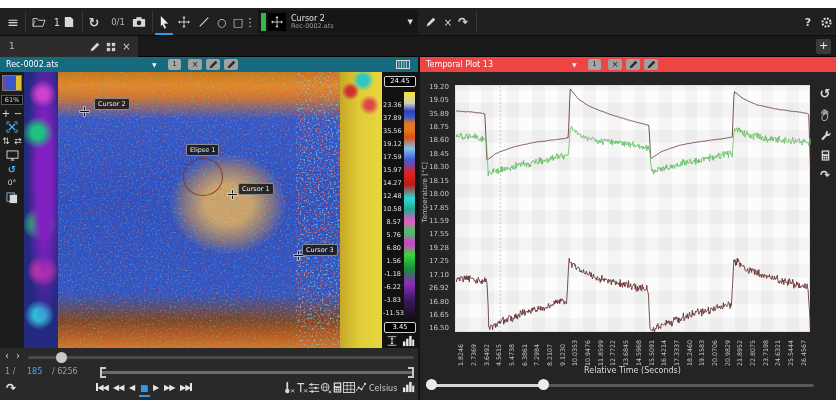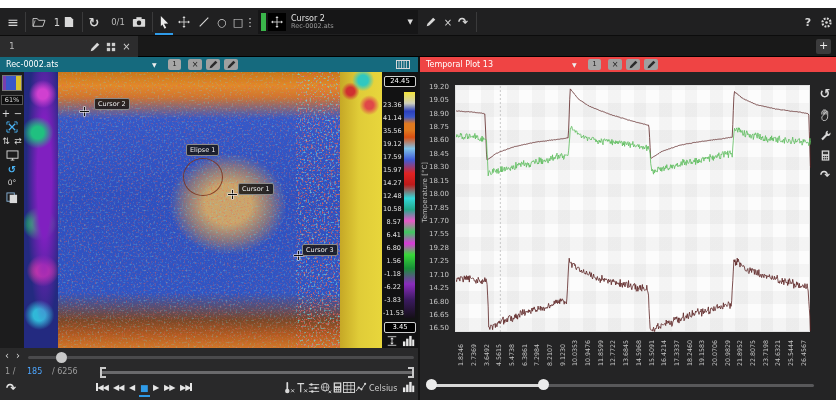--- a/index.html
+++ b/index.html
@@ -295,30 +295,30 @@
         <div class="imlabel" style="left:214px;top:111px">Cursor 1</div>
         <div class="xh" style="left:270px;top:179px"></div>
         <div class="imlabel" style="left:278px;top:172px">Cursor 3</div>
       </div>
 
       <div class="cbar">
         <div class="cval" style="top:4px">24.45</div>
         <div class="cgrad"></div>
         <div id="cbticks">
               <div class="cbt" style="top: 28.5px;">23.36</div>
-              <div class="cbt" style="top: 41.55px;">41.14</div>
+              <div class="cbt" style="top: 41.55px;">37.89</div>
               <div class="cbt" style="top: 54.6px;">35.56</div>
               <div class="cbt" style="top: 67.65px;">19.12</div>
               <div class="cbt" style="top: 80.7px;">17.59</div>
               <div class="cbt" style="top: 93.75px;">15.97</div>
               <div class="cbt" style="top: 106.8px;">14.27</div>
               <div class="cbt" style="top: 119.85px;">12.48</div>
               <div class="cbt" style="top: 132.9px;">10.58</div>
               <div class="cbt" style="top: 145.95px;">8.57</div>
-              <div class="cbt" style="top: 159px;">6.41</div>
+              <div class="cbt" style="top: 159px;">5.76</div>
               <div class="cbt" style="top: 172.05px;">6.80</div>
               <div class="cbt" style="top: 185.1px;">1.56</div>
               <div class="cbt" style="top: 198.15px;">-1.18</div>
               <div class="cbt" style="top: 211.2px;">-6.22</div>
               <div class="cbt" style="top: 224.25px;">-3.83</div>
               <div class="cbt" style="top: 237.3px;">-11.53</div>
             </div>
         <div class="cval" style="top:250px">3.45</div>
         <div class="cico" style="left:2px;top:263px;width:15px;height:12px">
               <svg width="12" height="12" viewBox="0 0 14 14">
@@ -443,34 +443,34 @@
               <svg width="9" height="9" viewBox="0 0 14 14">
                 <path d="M1 13l1-3.5L10 1l3 3-8.5 8z" fill="#2b2b2b"></path>
               </svg>
             </span>
       </header>
 
       <div class="ylab">Temperature [°C]</div>
       <div id="ylabels">
             <div class="ytick" style="top: -2.21014px;">19.20</div>
             <div class="ytick" style="top: 11.2138px;">19.05</div>
-            <div class="ytick" style="top: 24.6377px;">18.90</div>
+            <div class="ytick" style="top: 24.6377px;">35.89</div>
             <div class="ytick" style="top: 38.0616px;">18.75</div>
             <div class="ytick" style="top: 51.4855px;">18.60</div>
             <div class="ytick" style="top: 64.9094px;">18.45</div>
             <div class="ytick" style="top: 78.3333px;">18.30</div>
             <div class="ytick" style="top: 91.7572px;">18.15</div>
             <div class="ytick" style="top: 105.181px;">18.00</div>
             <div class="ytick" style="top: 118.605px;">17.85</div>
-            <div class="ytick" style="top: 132.029px;">17.70</div>
+            <div class="ytick" style="top: 132.029px;">11.59</div>
             <div class="ytick" style="top: 145.453px;">17.55</div>
             <div class="ytick" style="top: 158.877px;">19.28</div>
             <div class="ytick" style="top: 172.301px;">17.25</div>
             <div class="ytick" style="top: 185.725px;">17.10</div>
-            <div class="ytick" style="top: 199.149px;">14.25</div>
+            <div class="ytick" style="top: 199.149px;">26.92</div>
             <div class="ytick" style="top: 212.572px;">16.80</div>
             <div class="ytick" style="top: 225.996px;">16.65</div>
             <div class="ytick" style="top: 239.42px;">16.50</div>
           </div>
 
       <div class="plot">
         <svg id="chart" width="355" height="247" viewBox="0 0 355 247">
               <line x1="44.35328544305036" x2="44.35328544305036" y1="0" y2="247" stroke="#b2b2b2" stroke-width="0.7" stroke-dasharray="2 2"></line>
               <polyline points="0.0,25.0 0.6,25.0 1.1,25.2 1.7,25.2 2.2,24.9 2.8,25.1 3.3,24.9 3.9,25.3 4.4,25.4 5.0,25.1 5.5,25.2 6.1,25.2 6.7,25.6 7.2,25.6 7.8,25.6 8.3,25.8 8.9,25.4 9.4,25.8 10.0,25.7 10.5,25.7 11.1,25.6 11.6,25.7 12.2,25.6 12.8,25.6 13.3,25.9 13.9,25.9 14.4,25.9 15.0,25.9 15.5,25.8 16.1,26.3 16.6,26.1 17.2,26.1 17.8,26.4 18.3,26.2 18.9,26.1 19.4,26.7 20.0,26.6 20.5,26.7 21.1,26.4 21.6,26.8 22.2,26.8 22.7,26.9 23.3,26.7 23.9,27.2 24.4,27.0 25.0,27.1 25.5,27.0 26.1,27.0 26.6,27.5 27.2,27.7 27.7,27.4 28.3,27.9 28.8,27.9 29.4,40.0 30.0,54.1 30.5,68.2 31.1,74.0 31.6,73.9 32.2,73.2 32.7,72.6 33.3,72.4 33.8,72.2 34.4,71.9 34.9,71.2 35.5,71.1 36.1,70.5 36.6,69.9 37.2,69.4 37.7,69.2 38.3,68.6 38.8,68.5 39.4,67.8 39.9,67.7 40.5,67.2 41.0,67.1 41.6,67.1 42.2,66.7 42.7,66.5 43.3,66.0 43.8,66.0 44.4,65.7 44.9,65.6 45.5,65.3 46.0,65.1 46.6,65.1 47.1,64.5 47.7,64.3 48.3,64.2 48.8,64.1 49.4,64.1 49.9,63.8 50.5,63.5 51.0,62.9 51.6,62.9 52.1,62.7 52.7,62.8 53.3,62.5 53.8,62.5 54.4,62.0 54.9,61.9 55.5,61.6 56.0,61.3 56.6,61.3 57.1,61.2 57.7,61.1 58.2,60.8 58.8,60.3 59.4,60.5 59.9,60.2 60.5,60.3 61.0,60.0 61.6,60.1 62.1,60.0 62.7,59.8 63.2,59.8 63.8,59.3 64.3,59.4 64.9,59.4 65.5,59.0 66.0,59.0 66.6,58.9 67.1,58.7 67.7,58.5 68.2,58.3 68.8,58.4 69.3,58.5 69.9,58.3 70.4,58.1 71.0,57.9 71.6,57.9 72.1,57.7 72.7,57.5 73.2,57.4 73.8,57.3 74.3,57.2 74.9,56.8 75.4,57.2 76.0,56.6 76.5,56.7 77.1,56.7 77.7,56.4 78.2,56.4 78.8,56.5 79.3,56.2 79.9,56.2 80.4,56.0 81.0,55.9 81.5,55.8 82.1,55.8 82.6,55.5 83.2,55.8 83.8,55.7 84.3,55.4 84.9,55.8 85.4,55.3 86.0,55.3 86.5,55.3 87.1,55.3 87.6,55.1 88.2,55.2 88.8,55.2 89.3,55.0 89.9,54.9 90.4,55.0 91.0,54.8 91.5,54.5 92.1,54.8 92.6,54.5 93.2,54.3 93.7,54.1 94.3,54.4 94.9,54.0 95.4,53.9 96.0,54.1 96.5,54.1 97.1,54.2 97.6,53.7 98.2,53.6 98.7,53.8 99.3,53.9 99.8,53.6 100.4,53.5 101.0,53.5 101.5,53.3 102.1,53.6 102.6,53.2 103.2,53.4 103.7,53.1 104.3,53.0 104.8,52.8 105.4,52.8 105.9,52.7 106.5,52.8 107.1,52.4 107.6,52.7 108.2,52.6 108.7,52.4 109.3,52.3 109.8,52.3 110.4,51.9 110.9,52.3 111.5,51.8 112.0,52.1 112.6,44.1 113.2,28.9 113.7,13.8 114.3,2.9 114.8,3.5 115.4,4.3 115.9,5.1 116.5,5.6 117.0,6.2 117.6,7.1 118.1,7.8 118.7,8.3 119.3,8.9 119.8,9.8 120.4,10.6 120.9,11.2 121.5,11.8 122.0,12.4 122.6,13.3 123.1,13.6 123.7,13.9 124.2,14.3 124.8,14.8 125.4,14.8 125.9,15.5 126.5,15.7 127.0,16.0 127.6,16.3 128.1,17.0 128.7,17.4 129.2,17.8 129.8,18.0 130.4,18.3 130.9,18.7 131.5,19.0 132.0,19.5 132.6,19.7 133.1,19.9 133.7,20.5 134.2,20.6 134.8,20.6 135.3,21.2 135.9,21.3 136.5,21.4 137.0,21.5 137.6,22.0 138.1,22.4 138.7,22.5 139.2,22.5 139.8,22.8 140.3,23.1 140.9,23.1 141.4,23.4 142.0,23.7 142.6,24.0 143.1,24.2 143.7,24.6 144.2,24.8 144.8,24.9 145.3,25.2 145.9,25.4 146.4,25.2 147.0,25.6 147.5,25.8 148.1,25.9 148.7,26.2 149.2,26.5 149.8,26.7 150.3,26.9 150.9,27.4 151.4,27.2 152.0,27.7 152.5,27.8 153.1,28.0 153.6,28.2 154.2,28.7 154.8,28.5 155.3,28.6 155.9,29.0 156.4,29.3 157.0,29.2 157.5,29.5 158.1,29.5 158.6,29.8 159.2,29.9 159.7,30.4 160.3,30.1 160.9,30.4 161.4,30.6 162.0,30.8 162.5,30.9 163.1,30.9 163.6,31.3 164.2,31.8 164.7,31.8 165.3,32.1 165.9,31.8 166.4,31.9 167.0,32.1 167.5,32.3 168.1,32.8 168.6,32.7 169.2,33.0 169.7,33.1 170.3,33.3 170.8,33.4 171.4,33.9 172.0,33.9 172.5,34.1 173.1,34.1 173.6,34.1 174.2,34.5 174.7,34.7 175.3,34.7 175.8,35.0 176.4,35.0 176.9,35.4 177.5,35.4 178.1,35.5 178.6,35.5 179.2,35.9 179.7,36.0 180.3,36.4 180.8,36.1 181.4,36.7 181.9,36.3 182.5,36.7 183.0,37.0 183.6,37.0 184.2,37.4 184.7,37.1 185.3,37.4 185.8,37.4 186.4,37.6 186.9,37.8 187.5,38.1 188.0,38.1 188.6,38.1 189.1,38.5 189.7,38.5 190.3,38.8 190.8,38.9 191.4,39.2 191.9,38.8 192.5,39.1 193.0,41.7 193.6,51.5 194.1,61.6 194.7,72.0 195.3,72.2 195.8,72.1 196.4,71.4 196.9,71.0 197.5,70.7 198.0,70.4 198.6,70.1 199.1,69.8 199.7,69.6 200.2,69.0 200.8,68.7 201.4,68.4 201.9,67.8 202.5,67.7 203.0,67.3 203.6,66.7 204.1,66.5 204.7,66.3 205.2,65.7 205.8,65.6 206.3,65.1 206.9,65.2 207.5,64.8 208.0,64.8 208.6,64.4 209.1,64.4 209.7,64.1 210.2,63.9 210.8,63.6 211.3,63.7 211.9,63.3 212.4,63.0 213.0,62.9 213.6,62.8 214.1,62.5 214.7,62.4 215.2,62.0 215.8,61.8 216.3,62.0 216.9,61.5 217.4,61.6 218.0,61.3 218.5,61.0 219.1,60.9 219.7,60.4 220.2,60.4 220.8,60.4 221.3,60.2 221.9,60.0 222.4,59.6 223.0,59.2 223.5,59.3 224.1,59.2 224.6,59.1 225.2,59.2 225.8,58.7 226.3,58.7 226.9,58.5 227.4,58.8 228.0,58.4 228.5,58.4 229.1,58.2 229.6,58.1 230.2,57.8 230.7,57.7 231.3,57.6 231.9,57.9 232.4,57.7 233.0,57.6 233.5,57.4 234.1,57.6 234.6,57.4 235.2,57.2 235.7,57.4 236.3,56.8 236.9,56.8 237.4,56.5 238.0,56.7 238.5,56.4 239.1,56.5 239.6,56.5 240.2,56.4 240.7,56.0 241.3,56.2 241.8,56.0 242.4,56.0 243.0,55.9 243.5,55.7 244.1,55.9 244.6,55.6 245.2,55.4 245.7,55.4 246.3,55.3 246.8,55.0 247.4,55.3 247.9,55.1 248.5,55.1 249.1,55.0 249.6,55.0 250.2,55.1 250.7,54.8 251.3,54.7 251.8,54.6 252.4,54.6 252.9,54.2 253.5,54.3 254.0,54.2 254.6,54.2 255.2,54.3 255.7,53.8 256.3,54.2 256.8,53.9 257.4,53.6 257.9,53.6 258.5,53.8 259.0,53.9 259.6,53.4 260.1,53.6 260.7,53.5 261.3,53.3 261.8,53.3 262.4,53.2 262.9,53.2 263.5,53.1 264.0,53.0 264.6,53.1 265.1,53.1 265.7,53.0 266.3,52.7 266.8,52.9 267.4,52.3 267.9,52.2 268.5,52.6 269.0,52.5 269.6,52.1 270.1,52.1 270.7,51.9 271.2,51.9 271.8,51.9 272.4,51.5 272.9,51.6 273.5,51.7 274.0,51.3 274.6,51.3 275.1,51.5 275.7,51.3 276.2,51.3 276.8,38.7 277.3,24.6 277.9,10.6 278.5,5.5 279.0,6.3 279.6,6.8 280.1,6.9 280.7,7.4 281.2,8.0 281.8,8.1 282.3,8.9 282.9,9.6 283.4,9.7 284.0,10.3 284.6,10.5 285.1,11.5 285.7,11.7 286.2,11.8 286.8,12.4 287.3,12.6 287.9,13.3 288.4,13.2 289.0,13.6 289.5,13.9 290.1,14.0 290.7,14.1 291.2,14.5 291.8,14.9 292.3,15.0 292.9,15.3 293.4,15.6 294.0,15.8 294.5,15.9 295.1,16.3 295.6,16.6 296.2,16.7 296.8,16.8 297.3,17.5 297.9,17.3 298.4,17.8 299.0,18.1 299.5,18.2 300.1,18.6 300.6,18.9 301.2,18.8 301.8,19.0 302.3,19.2 302.9,19.3 303.4,19.5 304.0,19.7 304.5,19.5 305.1,19.5 305.6,19.9 306.2,19.8 306.7,20.1 307.3,20.2 307.9,20.1 308.4,20.7 309.0,20.6 309.5,20.6 310.1,20.8 310.6,20.9 311.2,21.2 311.7,21.2 312.3,21.2 312.8,21.5 313.4,21.7 314.0,21.5 314.5,21.9 315.1,22.0 315.6,21.8 316.2,22.3 316.7,22.3 317.3,22.4 317.8,22.6 318.4,22.6 318.9,22.7 319.5,23.2 320.1,23.2 320.6,23.0 321.2,23.2 321.7,23.2 322.3,23.4 322.8,23.1 323.4,23.5 323.9,23.5 324.5,23.8 325.0,23.6 325.6,24.0 326.2,24.0 326.7,23.9 327.3,23.7 327.8,24.2 328.4,24.0 328.9,23.9 329.5,24.3 330.0,24.4 330.6,24.5 331.1,24.5 331.7,24.4 332.3,25.0 332.8,24.7 333.4,25.0 333.9,25.0 334.5,25.3 335.0,24.9 335.6,25.2 336.1,25.3 336.7,25.3 337.3,25.4 337.8,25.6 338.4,25.5 338.9,25.7 339.5,25.6 340.0,25.6 340.6,25.6 341.1,25.8 341.7,25.8 342.2,26.0 342.8,26.1 343.4,25.9 343.9,26.2 344.5,26.1 345.0,26.4 345.6,26.6 346.1,26.9 346.7,26.7 347.2,26.7 347.8,26.8 348.3,27.0 348.9,27.3 349.5,27.1 350.0,27.2 350.6,27.4 351.1,27.3 351.7,27.6 352.2,27.9 352.8,29.3 353.3,45.8 353.9,63.0 354.4,79.5 355.0,82.1" fill="none" stroke="#5c2323" stroke-width="0.8" stroke-linejoin="round"></polyline>
               <polyline points="0.0,48.0 0.6,51.1 1.1,49.3 1.7,48.7 2.2,51.0 2.8,51.2 3.3,49.9 3.9,50.6 4.4,47.2 5.0,48.8 5.5,47.7 6.1,52.8 6.7,50.9 7.2,53.1 7.8,53.3 8.3,51.1 8.9,52.5 9.4,51.3 10.0,48.0 10.5,47.8 11.1,47.9 11.6,53.0 12.2,50.6 12.8,52.4 13.3,48.1 13.9,48.3 14.4,51.2 15.0,51.2 15.5,50.9 16.1,50.3 16.6,51.3 17.2,49.6 17.8,51.8 18.3,50.0 18.9,47.4 19.4,53.0 20.0,49.2 20.5,51.6 21.1,50.0 21.6,49.6 22.2,53.7 22.7,52.9 23.3,53.9 23.9,54.9 24.4,54.5 25.0,51.7 25.5,55.4 26.1,50.0 26.6,55.4 27.2,51.5 27.7,53.4 28.3,53.3 28.8,52.7 29.4,53.5 30.0,53.4 30.5,54.8 31.1,67.2 31.6,75.8 32.2,89.9 32.7,86.8 33.3,84.6 33.8,85.4 34.4,86.7 34.9,88.7 35.5,88.3 36.1,87.7 36.6,83.3 37.2,86.6 37.7,82.4 38.3,83.3 38.8,83.7 39.4,86.1 39.9,85.8 40.5,83.3 41.0,87.4 41.6,84.0 42.2,82.4 42.7,87.5 43.3,86.5 43.8,85.2 44.4,85.4 44.9,80.7 45.5,86.0 46.0,80.4 46.6,85.7 47.1,84.0 47.7,82.7 48.3,81.1 48.8,85.1 49.4,84.7 49.9,81.8 50.5,80.8 51.0,83.7 51.6,82.8 52.1,81.6 52.7,81.8 53.3,83.2 53.8,82.9 54.4,84.6 54.9,81.0 55.5,81.5 56.0,79.7 56.6,83.1 57.1,81.0 57.7,79.5 58.2,83.0 58.8,83.7 59.4,82.6 59.9,76.2 60.5,82.2 61.0,79.0 61.6,78.1 62.1,79.4 62.7,77.0 63.2,77.1 63.8,78.7 64.3,77.5 64.9,80.7 65.5,76.0 66.0,76.4 66.6,78.2 67.1,78.6 67.7,74.4 68.2,79.9 68.8,79.0 69.3,77.2 69.9,76.9 70.4,81.2 71.0,77.0 71.6,76.7 72.1,79.3 72.7,77.2 73.2,81.3 73.8,78.9 74.3,80.9 74.9,78.0 75.4,76.1 76.0,76.1 76.5,74.9 77.1,75.8 77.7,74.5 78.2,75.2 78.8,77.6 79.3,76.9 79.9,73.1 80.4,74.8 81.0,76.2 81.5,78.1 82.1,76.9 82.6,78.0 83.2,71.4 83.8,76.3 84.3,74.1 84.9,71.8 85.4,77.8 86.0,73.0 86.5,78.0 87.1,74.5 87.6,74.9 88.2,75.2 88.8,73.8 89.3,75.8 89.9,75.5 90.4,74.5 91.0,72.4 91.5,75.0 92.1,77.1 92.6,74.3 93.2,72.4 93.7,75.0 94.3,73.8 94.9,70.1 95.4,72.3 96.0,73.5 96.5,68.8 97.1,74.6 97.6,72.1 98.2,71.1 98.7,73.0 99.3,72.6 99.8,69.5 100.4,69.8 101.0,67.1 101.5,73.1 102.1,72.8 102.6,69.0 103.2,72.0 103.7,72.2 104.3,68.6 104.8,69.5 105.4,67.4 105.9,67.8 106.5,72.0 107.1,69.8 107.6,73.5 108.2,72.5 108.7,68.6 109.3,68.9 109.8,69.3 110.4,68.8 110.9,69.5 111.5,69.4 112.0,69.5 112.6,64.8 113.2,57.9 113.7,51.9 114.3,42.5 114.8,42.7 115.4,40.4 115.9,40.5 116.5,43.9 117.0,44.4 117.6,43.8 118.1,44.2 118.7,43.9 119.3,46.4 119.8,44.8 120.4,45.1 120.9,45.2 121.5,48.3 122.0,47.1 122.6,48.1 123.1,48.4 123.7,48.4 124.2,47.8 124.8,48.6 125.4,51.9 125.9,50.5 126.5,50.8 127.0,50.7 127.6,49.2 128.1,52.6 128.7,51.3 129.2,50.3 129.8,50.4 130.4,52.0 130.9,50.9 131.5,54.8 132.0,52.4 132.6,51.9 133.1,51.3 133.7,52.8 134.2,53.5 134.8,53.4 135.3,54.0 135.9,51.6 136.5,51.4 137.0,51.0 137.6,51.9 138.1,53.7 138.7,52.9 139.2,52.9 139.8,55.8 140.3,53.8 140.9,55.7 141.4,54.9 142.0,57.9 142.6,56.8 143.1,54.0 143.7,56.2 144.2,54.9 144.8,56.6 145.3,52.7 145.9,53.9 146.4,56.4 147.0,58.8 147.5,53.8 148.1,52.9 148.7,52.9 149.2,54.8 149.8,54.5 150.3,53.3 150.9,53.8 151.4,55.4 152.0,53.5 152.5,55.2 153.1,53.6 153.6,54.2 154.2,57.5 154.8,55.5 155.3,57.5 155.9,53.3 156.4,59.1 157.0,54.6 157.5,56.3 158.1,56.7 158.6,55.9 159.2,58.0 159.7,54.7 160.3,57.0 160.9,55.2 161.4,57.6 162.0,55.4 162.5,57.7 163.1,55.6 163.6,54.7 164.2,57.1 164.7,56.8 165.3,55.1 165.9,55.5 166.4,60.0 167.0,56.5 167.5,59.0 168.1,55.2 168.6,60.4 169.2,56.3 169.7,55.9 170.3,58.2 170.8,58.9 171.4,56.5 172.0,55.6 172.5,59.9 173.1,57.3 173.6,56.4 174.2,61.7 174.7,57.8 175.3,57.8 175.8,58.7 176.4,58.5 176.9,55.4 177.5,60.9 178.1,59.9 178.6,58.6 179.2,60.8 179.7,61.0 180.3,60.3 180.8,59.2 181.4,58.8 181.9,58.7 182.5,61.0 183.0,58.5 183.6,62.6 184.2,61.0 184.7,60.6 185.3,61.4 185.8,60.0 186.4,60.7 186.9,63.3 187.5,60.4 188.0,60.9 188.6,63.0 189.1,61.6 189.7,60.4 190.3,58.9 190.8,64.8 191.4,60.5 191.9,62.9 192.5,60.3 193.0,63.6 193.6,64.6 194.1,67.1 194.7,77.6 195.3,81.0 195.8,85.0 196.4,83.3 196.9,85.4 197.5,88.2 198.0,83.9 198.6,86.8 199.1,83.7 199.7,85.4 200.2,84.8 200.8,85.8 201.4,85.9 201.9,81.0 202.5,81.0 203.0,82.7 203.6,83.2 204.1,81.6 204.7,85.0 205.2,81.5 205.8,85.4 206.3,83.4 206.9,81.0 207.5,80.5 208.0,84.8 208.6,81.9 209.1,82.9 209.7,79.8 210.2,82.1 210.8,78.6 211.3,81.9 211.9,82.8 212.4,84.1 213.0,82.3 213.6,83.1 214.1,81.2 214.7,78.6 215.2,81.8 215.8,79.1 216.3,82.4 216.9,78.8 217.4,79.0 218.0,80.2 218.5,82.7 219.1,79.6 219.7,80.0 220.2,78.0 220.8,79.4 221.3,77.0 221.9,80.9 222.4,80.1 223.0,79.2 223.5,79.1 224.1,80.5 224.6,77.9 225.2,75.5 225.8,79.3 226.3,79.2 226.9,73.1 227.4,76.4 228.0,73.9 228.5,78.9 229.1,76.9 229.6,75.7 230.2,79.3 230.7,74.0 231.3,74.4 231.9,77.3 232.4,77.3 233.0,76.8 233.5,75.1 234.1,73.0 234.6,75.2 235.2,77.9 235.7,75.8 236.3,77.7 236.9,76.4 237.4,75.9 238.0,74.1 238.5,75.9 239.1,72.2 239.6,78.6 240.2,72.0 240.7,74.7 241.3,77.2 241.8,74.0 242.4,77.0 243.0,73.0 243.5,76.1 244.1,74.7 244.6,75.2 245.2,76.6 245.7,72.6 246.3,72.6 246.8,71.2 247.4,71.6 247.9,75.1 248.5,71.7 249.1,73.0 249.6,71.1 250.2,72.2 250.7,71.9 251.3,71.0 251.8,73.0 252.4,72.1 252.9,70.6 253.5,75.6 254.0,68.3 254.6,71.0 255.2,70.8 255.7,71.0 256.3,73.5 256.8,69.6 257.4,74.5 257.9,70.6 258.5,72.5 259.0,71.0 259.6,69.7 260.1,69.3 260.7,71.8 261.3,71.0 261.8,68.3 262.4,69.5 262.9,66.7 263.5,72.4 264.0,72.1 264.6,72.9 265.1,68.2 265.7,69.0 266.3,66.6 266.8,65.5 267.4,66.8 267.9,71.3 268.5,67.2 269.0,65.1 269.6,68.2 270.1,67.3 270.7,66.4 271.2,68.8 271.8,64.8 272.4,71.8 272.9,67.3 273.5,66.3 274.0,64.7 274.6,68.2 275.1,67.3 275.7,67.5 276.2,71.2 276.8,61.0 277.3,54.7 277.9,47.4 278.5,42.3 279.0,44.4 279.6,45.0 280.1,43.2 280.7,41.9 281.2,43.6 281.8,46.3 282.3,41.7 282.9,43.8 283.4,41.9 284.0,46.1 284.6,43.7 285.1,46.5 285.7,45.3 286.2,44.5 286.8,49.3 287.3,49.4 287.9,47.1 288.4,44.4 289.0,50.9 289.5,50.9 290.1,47.3 290.7,44.8 291.2,45.9 291.8,48.9 292.3,47.7 292.9,48.6 293.4,51.3 294.0,48.2 294.5,49.8 295.1,52.3 295.6,49.4 296.2,48.8 296.8,47.9 297.3,53.5 297.9,50.8 298.4,47.8 299.0,48.9 299.5,46.8 300.1,47.9 300.6,50.0 301.2,52.2 301.8,46.9 302.3,48.2 302.9,51.2 303.4,53.0 304.0,48.0 304.5,51.0 305.1,54.0 305.6,51.1 306.2,52.0 306.7,50.3 307.3,54.8 307.9,53.5 308.4,55.0 309.0,51.8 309.5,49.6 310.1,54.7 310.6,51.4 311.2,54.2 311.7,56.3 312.3,53.4 312.8,53.5 313.4,52.7 314.0,54.8 314.5,51.0 315.1,53.9 315.6,49.8 316.2,54.3 316.7,52.0 317.3,55.1 317.8,51.3 318.4,51.4 318.9,51.9 319.5,51.3 320.1,55.8 320.6,54.2 321.2,51.7 321.7,56.8 322.3,54.4 322.8,50.5 323.4,49.8 323.9,54.5 324.5,55.2 325.0,56.1 325.6,55.1 326.2,54.5 326.7,56.3 327.3,53.7 327.8,53.0 328.4,57.4 328.9,51.6 329.5,51.7 330.0,53.9 330.6,55.1 331.1,56.4 331.7,56.7 332.3,55.9 332.8,53.0 333.4,53.8 333.9,54.4 334.5,56.8 335.0,57.9 335.6,55.9 336.1,54.2 336.7,51.1 337.3,55.3 337.8,55.1 338.4,57.8 338.9,56.4 339.5,52.9 340.0,56.3 340.6,55.0 341.1,55.6 341.7,54.2 342.2,53.2 342.8,53.0 343.4,52.5 343.9,57.2 344.5,55.5 345.0,56.1 345.6,55.2 346.1,59.2 346.7,57.3 347.2,53.4 347.8,56.2 348.3,54.0 348.9,53.7 349.5,55.5 350.0,56.0 350.6,57.2 351.1,56.1 351.7,56.4 352.2,56.4 352.8,59.7 353.3,58.5 353.9,52.2 354.4,54.7 355.0,58.7" fill="none" stroke="#5dbd5d" stroke-width="0.8" stroke-linejoin="round"></polyline>
@@ -501,20 +501,21 @@
             <div class="xtick" style="left: 243.23px;">19.1583</div>
             <div class="xtick" style="left: 255.909px;">20.0706</div>
             <div class="xtick" style="left: 268.588px;">20.9829</div>
             <div class="xtick" style="left: 281.266px;">21.8952</div>
             <div class="xtick" style="left: 293.945px;">22.8075</div>
             <div class="xtick" style="left: 306.623px;">23.7198</div>
             <div class="xtick" style="left: 319.302px;">24.6321</div>
             <div class="xtick" style="left: 331.98px;">25.5444</div>
             <div class="xtick" style="left: 344.659px;">26.4567</div>
           </div>
+      <div class="xlab">Relative Time (Seconds)</div>
 
       <div class="rstrip-ic" style="top:28px;font-size:13px;font-weight:bold">↺</div>
       <div class="rstrip-ic" style="top:50px">
             <svg width="11" height="12" viewBox="0 0 12 13">
               <path d="M2 6V3.2c0-1 1.6-1 1.6 0V6m0-3.6V1.4c0-1 1.6-1 1.6 0V6m0-4.2c0-1 1.6-1 1.6 0V6m0-3c0-1 1.6-1 1.6 0v4.8c0 3-1.4 4.8-3.8 4.8S2 10.8 2 8.6z" fill="none" stroke="#d9d9d9" stroke-width=".9"></path>
             </svg>
           </div>
       <div class="rstrip-ic" style="top:70px">
             <svg width="11" height="11" viewBox="0 0 13 13">
               <path d="M9.5 1a3 3 0 0 0-2.8 4.1L1.5 10.3l1.8 1.8 5.2-5.2A3 3 0 0 0 12.3 3l-2 2-1.6-1.6z" fill="#d9d9d9"></path>

